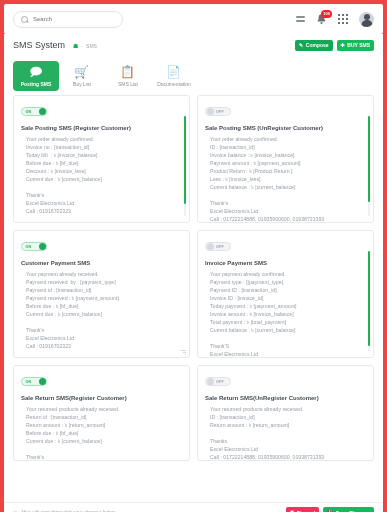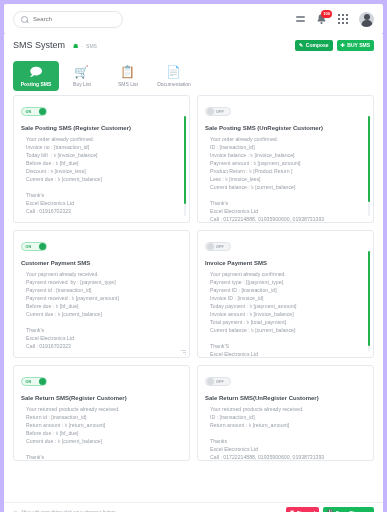--- a/index.html
+++ b/index.html
@@ -5,21 +5,21 @@
   * { box-sizing: border-box; margin: 0; padding: 0; }
   html, body {
     width: 387px; height: 512px;
     background: #edf0f5;
     font-family: "Liberation Sans", sans-serif;
     overflow: hidden;
   }
   .app {
     width: 387px; height: 512px;
     position: relative;
-    background: #c4b5fd;
+    background: #ef4444;
     padding: 4px 4px 0 4px;
   }
 
   
   .topbar {
     background: #ffffff;
     height: 30px;
     display: flex;
     align-items: center;
     justify-content: space-between;

